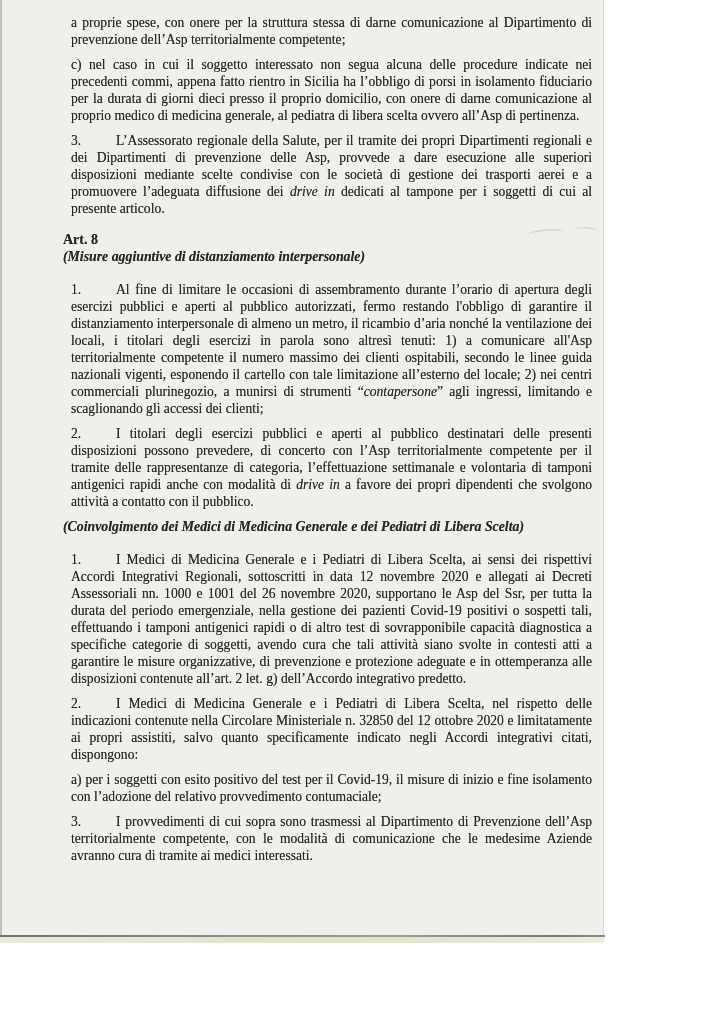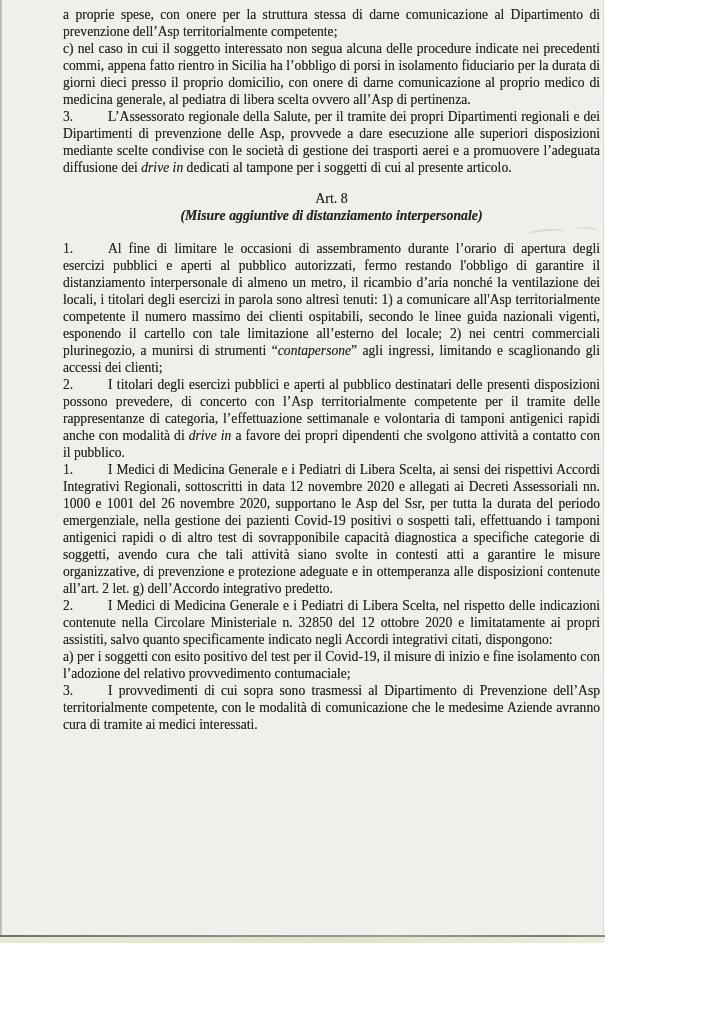--- a/index.html
+++ b/index.html
@@ -56,33 +56,33 @@
     position: absolute;
     left: 63px;
     top: 6px;
     width: 537px;
     color: #262620;
     font-size: 13.6px;
     line-height: 17px;
     text-align: justify;
     text-shadow: 0 0 0.5px rgba(38, 38, 32, 0.55);
   }
-  .para { margin: 0; }
+  .para { margin: 8px; }
   .pnum { display: inline-block; width: 45px; }
   .it { font-style: italic; }
   .art-heading {
     margin: 14px 0 0 0;
-    text-align: center;
-    font-weight: normal;
+    text-align: left;
+    font-weight: bold;
     font-size: 14px;
     line-height: 17px;
   }
   .art-title {
     margin: 0 0 15px 0;
-    text-align: center;
+    text-align: left;
     font-weight: bold;
     font-style: italic;
     font-size: 13.8px;
     line-height: 18px;
   }
   
   .pencil-mark-1 {
     position: absolute;
     left: 528px;
     top: 229px;
@@ -125,20 +125,21 @@
     <p class="para"><span>a proprie spese, con onere per la struttura stessa di darne comunicazione al Dipartimento di prevenzione dell’Asp territorialmente competente;</span></p>
     <p class="para"><span>c) nel caso in cui il soggetto interessato non segua alcuna delle procedure indicate nei precedenti commi, appena fatto rientro in Sicilia ha l’obbligo di porsi in isolamento fiduciario per la durata di giorni dieci presso il proprio domicilio, con onere di darne comunicazione al proprio medico di medicina generale, al pediatra di libera scelta ovvero all’Asp di pertinenza.</span></p>
     <p class="para"><span class="pnum">3.</span><span>L’Assessorato regionale della Salute, per il tramite dei propri Dipartimenti regionali e dei Dipartimenti di prevenzione delle Asp, provvede a dare esecuzione alle superiori disposizioni mediante scelte condivise con le società di gestione dei trasporti aerei e a promuovere l’adeguata diffusione dei </span><span class="it">drive in</span><span> dedicati al tampone per i soggetti di cui al presente articolo.</span></p>
 
     <h2 class="art-heading">Art. 8</h2>
     <h3 class="art-title">(Misure aggiuntive di distanziamento interpersonale)</h3>
 
     <p class="para"><span class="pnum">1.</span><span>Al fine di limitare le occasioni di assembramento durante l’orario di apertura degli esercizi pubblici e aperti al pubblico autorizzati, fermo restando l'obbligo di garantire il distanziamento interpersonale di almeno un metro, il ricambio d’aria nonché la ventilazione dei locali, i titolari degli esercizi in parola sono altresì tenuti: 1) a comunicare all'Asp territorialmente competente il numero massimo dei clienti ospitabili, secondo le linee guida nazionali vigenti, esponendo il cartello con tale limitazione all’esterno del locale; 2) nei centri commerciali plurinegozio, a munirsi di strumenti “</span><span class="it">contapersone</span><span>” agli ingressi, limitando e scaglionando gli accessi dei clienti;</span></p>
     <p class="para"><span class="pnum">2.</span><span>I titolari degli esercizi pubblici e aperti al pubblico destinatari delle presenti disposizioni possono prevedere, di concerto con l’Asp territorialmente competente per il tramite delle rappresentanze di categoria, l’effettuazione settimanale e volontaria di tamponi antigenici rapidi anche con modalità di </span><span class="it">drive in</span><span> a favore dei propri dipendenti che svolgono attività a contatto con il pubblico.</span></p>
 
+    <h3 class="art-title">(Coinvolgimento dei Medici di Medicina Generale e dei Pediatri di Libera Scelta)</h3>
 
     <p class="para"><span class="pnum">1.</span><span>I Medici di Medicina Generale e i Pediatri di Libera Scelta, ai sensi dei rispettivi Accordi Integrativi Regionali, sottoscritti in data 12 novembre 2020 e allegati ai Decreti Assessoriali nn. 1000 e 1001 del 26 novembre 2020, supportano le Asp del Ssr, per tutta la durata del periodo emergenziale, nella gestione dei pazienti Covid-19 positivi o sospetti tali, effettuando i tamponi antigenici rapidi o di altro test di sovrapponibile capacità diagnostica a specifiche categorie di soggetti, avendo cura che tali attività siano svolte in contesti atti a garantire le misure organizzative, di prevenzione e protezione adeguate e in ottemperanza alle disposizioni contenute all’art. 2 let. g) dell’Accordo integrativo predetto.</span></p>
     <p class="para"><span class="pnum">2.</span><span>I Medici di Medicina Generale e i Pediatri di Libera Scelta, nel rispetto delle indicazioni contenute nella Circolare Ministeriale n. 32850 del 12 ottobre 2020 e limitatamente ai propri assistiti, salvo quanto specificamente indicato negli Accordi integrativi citati, dispongono:</span></p>
     <p class="para"><span>a) per i soggetti con esito positivo del test per il Covid-19, il misure di inizio e fine isolamento con l’adozione del relativo provvedimento contumaciale;</span></p>
     <p class="para"><span class="pnum">3.</span><span>I provvedimenti di cui sopra sono trasmessi al Dipartimento di Prevenzione dell’Asp territorialmente competente, con le modalità di comunicazione che le medesime Aziende avranno cura di tramite ai medici interessati.</span></p>
   </div>
 
   <div class="pencil-mark-1"></div>
   <div class="pencil-mark-2"></div>
   <div class="edge-noise"></div>

